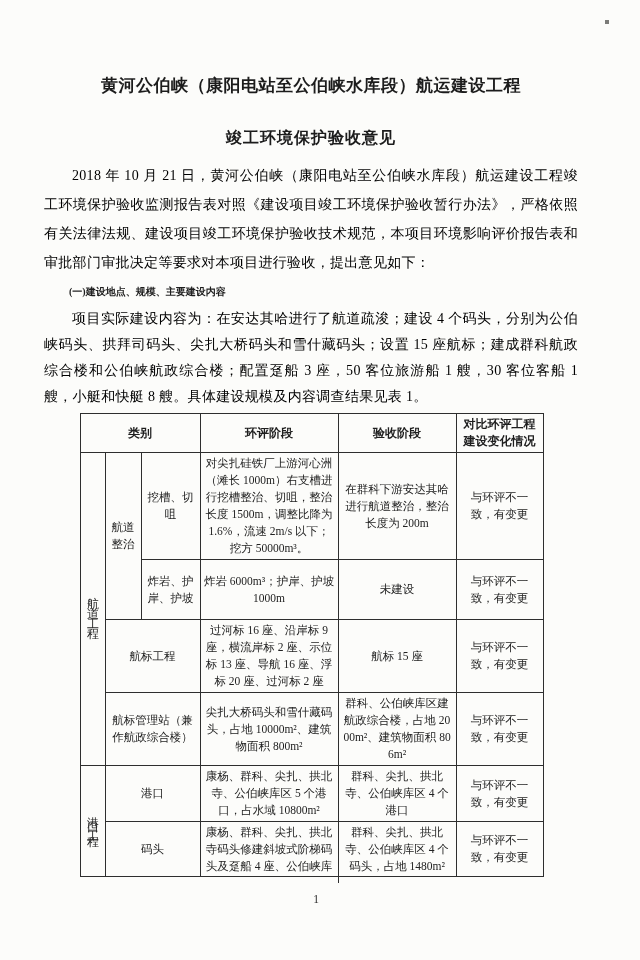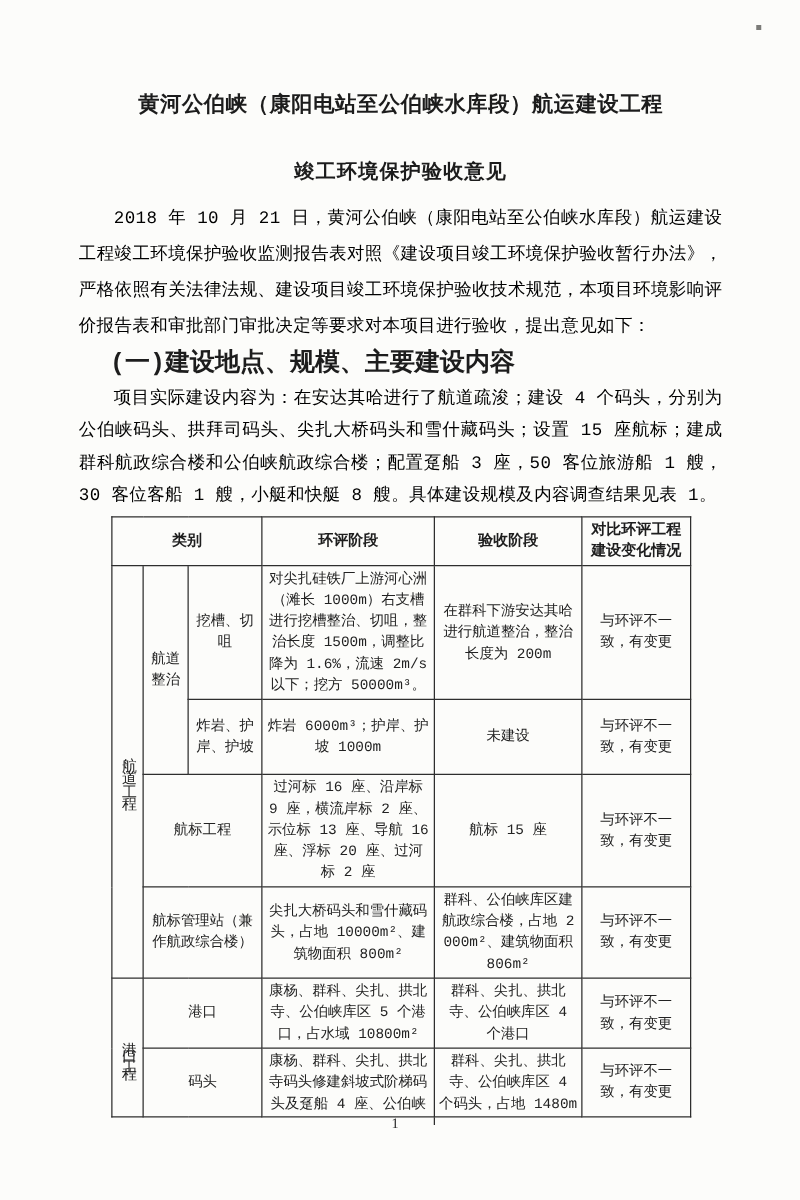--- a/index.html
+++ b/index.html
@@ -15,29 +15,29 @@
   }
   .scan-top {
     position:absolute; top:0; left:0; right:0; height:5px;
     background:linear-gradient(to right,#ececе6 0%,#cfd3ca 35%,#b9beb4 55%,#ccd3d4 75%,#dde3e7 100%);
     opacity:.75;
   }
   .scan-speck {
     position:absolute; left:605px; top:20px; width:4px; height:4px;
     background:#5a5a58; opacity:.8;
   }
-  .content { padding:0 62px 0 63px;font-family:Liberation Mono, monospace; }
+  .content { padding:0 62px 0 44px; }
 
   .title1 { padding-top:76px; font-size:17px; font-weight:bold; text-align:center; line-height:20px; color:#1c1c1c; letter-spacing:.5px; }
   .title2 { margin-top:32px; font-size:16px; font-weight:bold; text-align:center; line-height:20px; color:#1c1c1c; letter-spacing:1px; }
 
   .para { font-size:14px; line-height:29px; text-align:justify; text-indent:2em; letter-spacing:.3px; color:#000000; }
   .para1 { margin-top:13px; }
   .h2 { font-size:14.5px; font-weight:bold; line-height:29px; color:#1d1d1d; }
-  .h3 { font-size:20px; font-weight:bold; line-height:29px; margin-left:25px; color:#1d1d1d; }
+  .h3 { font-size:10px; font-weight:bold; line-height:29px; margin-left:25px; color:#1d1d1d; }
   .para2 { line-height:26px; }
 
   .table-caption { margin-top:5px; text-align:center; font-size:12.5px; font-weight:bold; color:#1d1d1d; line-height:18px; }
 
   .tablewrap { position:relative; width:463px; margin:3px auto 0 auto; }
   table.t {
     width:463px; table-layout:fixed; border-collapse:collapse;
     font-size:11.5px; line-height:17px; color:#222;
     border:1.5px solid #2b2b2b;
   }

